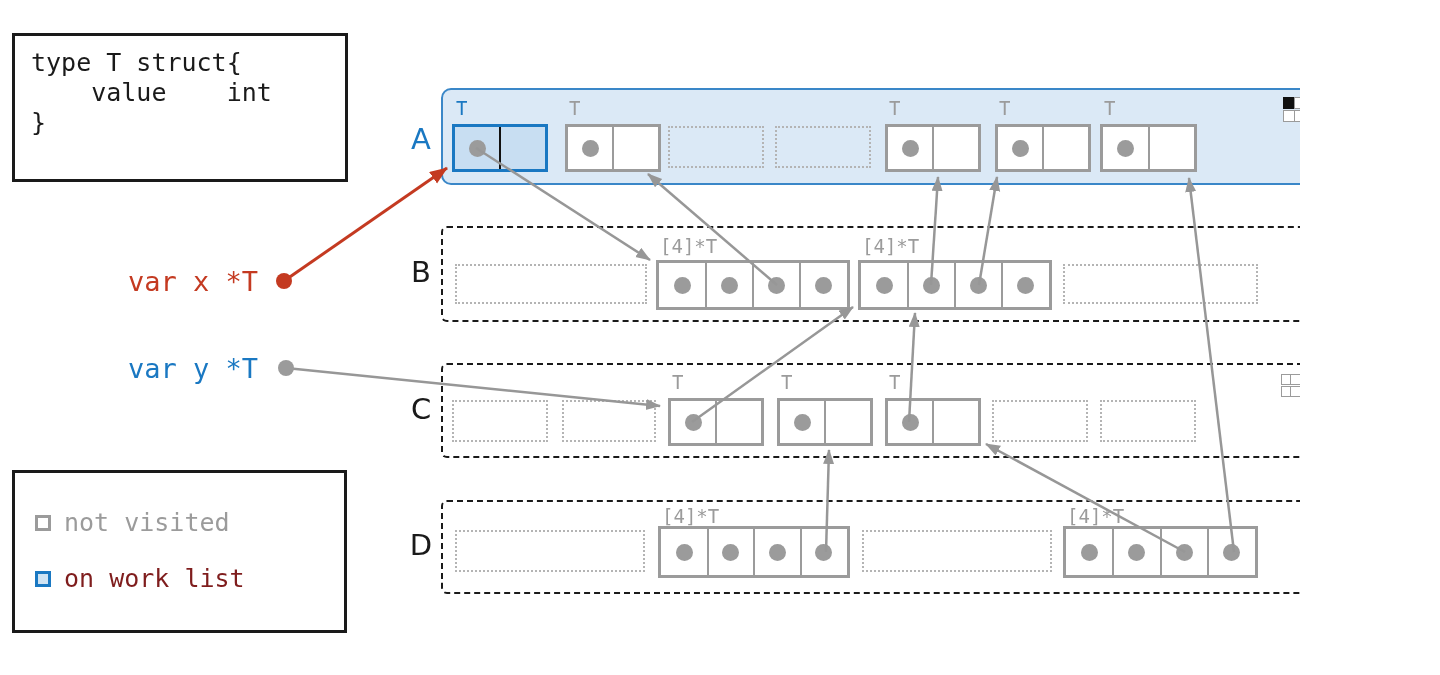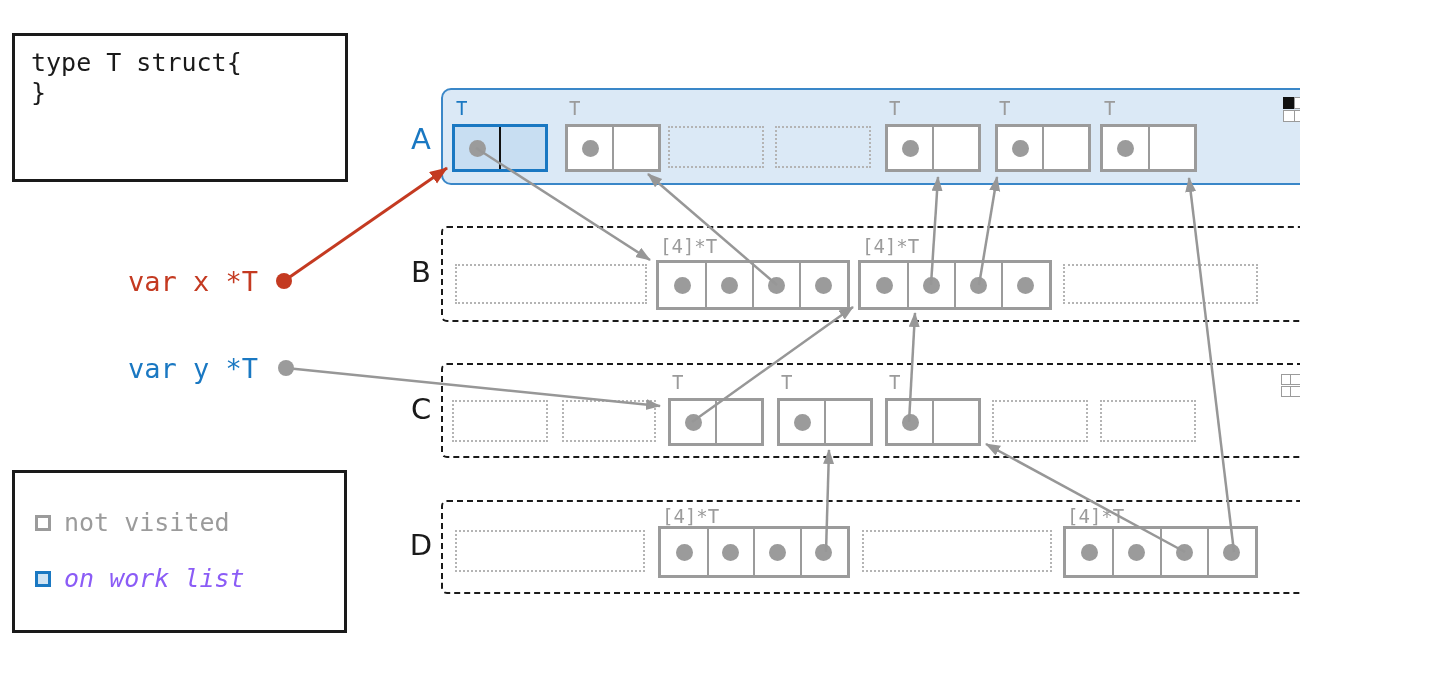--- a/index.html
+++ b/index.html
@@ -31,34 +31,35 @@
   .bitmap-cell{position:absolute;box-sizing:border-box;border:1.5px solid #9b9b9b;background:#fff;}
   .bitmap-cell.filled{background:#111;border-color:#111;}
   .arrow-layer{position:absolute;left:0;top:0;pointer-events:none;}
 </style>
 </head>
 <body>
 
 <div id="canvas">
   <div class="code-box" id="code-box">
       <div class="code-line">type T struct{</div>
+      <div class="code-line">    value    int</div>
       <div class="code-line">}</div>
     </div>
   <div id="var-labels">
       <div class="var-label" style="left: 128px; top: 281px; color: rgb(196, 58, 33);">var x *T</div>
       <div class="var-label" style="left: 128px; top: 368px; color: rgb(26, 120, 194);">var y *T</div>
     </div>
   <div class="legend-box" id="legend-box">
       <div class="legend-item">
         <div class="legend-swatch" style="border-color: rgb(155, 155, 155); background: rgb(255, 255, 255);"></div>
         <div class="legend-label" style="color: rgb(155, 155, 155);">not visited</div>
       </div>
       <div class="legend-item">
         <div class="legend-swatch" style="border-color: rgb(26, 120, 194); background: rgb(207, 227, 243);"></div>
-        <div class="legend-label" style="color: #8b5cf6; font-style: italic;">on work list</div>
+        <div class="legend-label" style="color: #7f1d1d;">on work list</div>
       </div>
     </div>
   <div id="spans">
       <div class="span span-worklist" style="left: 441px; top: 88px; width: 919px; height: 97px;"></div>
       <div class="row-label" style="left: 401px; top: 139px; color: rgb(26, 120, 194);">A</div>
       <div class="bitmap-cell filled" style="left: 1283px; top: 97px; width: 12.1px; height: 12.1px;"></div>
       <div class="bitmap-cell" style="left: 1293.6px; top: 97px; width: 12.1px; height: 12.1px;"></div>
       <div class="bitmap-cell" style="left: 1304.2px; top: 97px; width: 12.1px; height: 12.1px;"></div>
       <div class="bitmap-cell" style="left: 1314.8px; top: 97px; width: 12.1px; height: 12.1px;"></div>
       <div class="bitmap-cell" style="left: 1325.4px; top: 97px; width: 12.1px; height: 12.1px;"></div>

